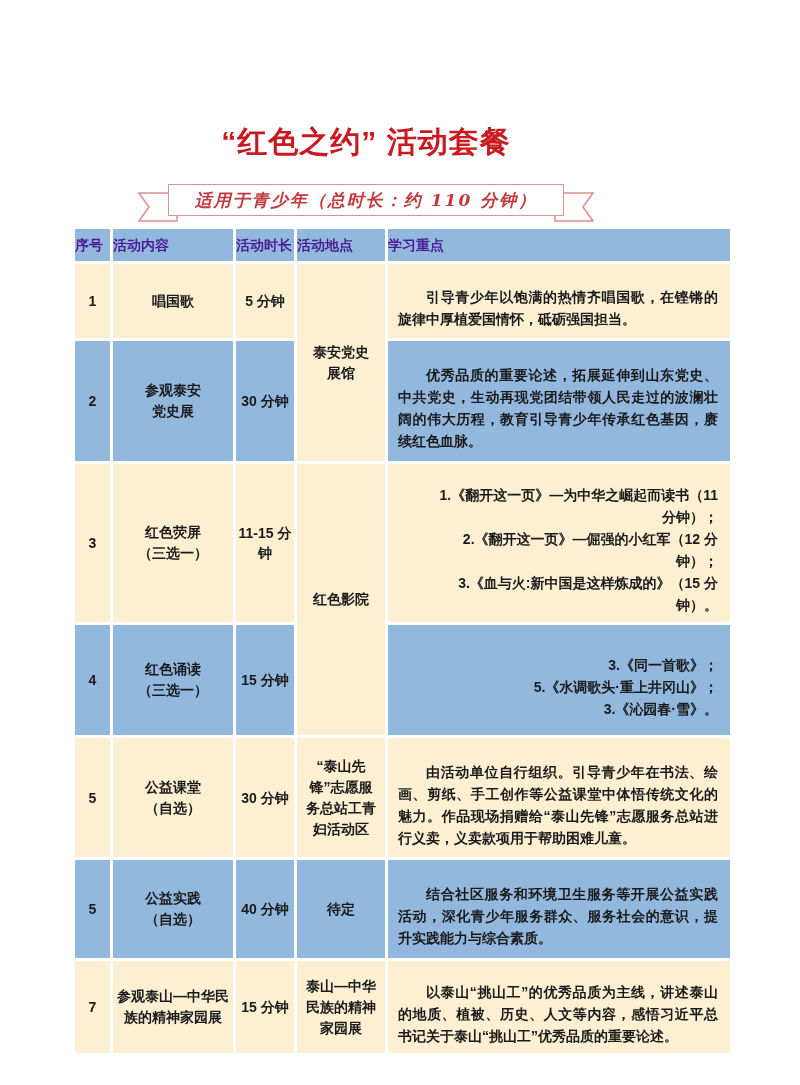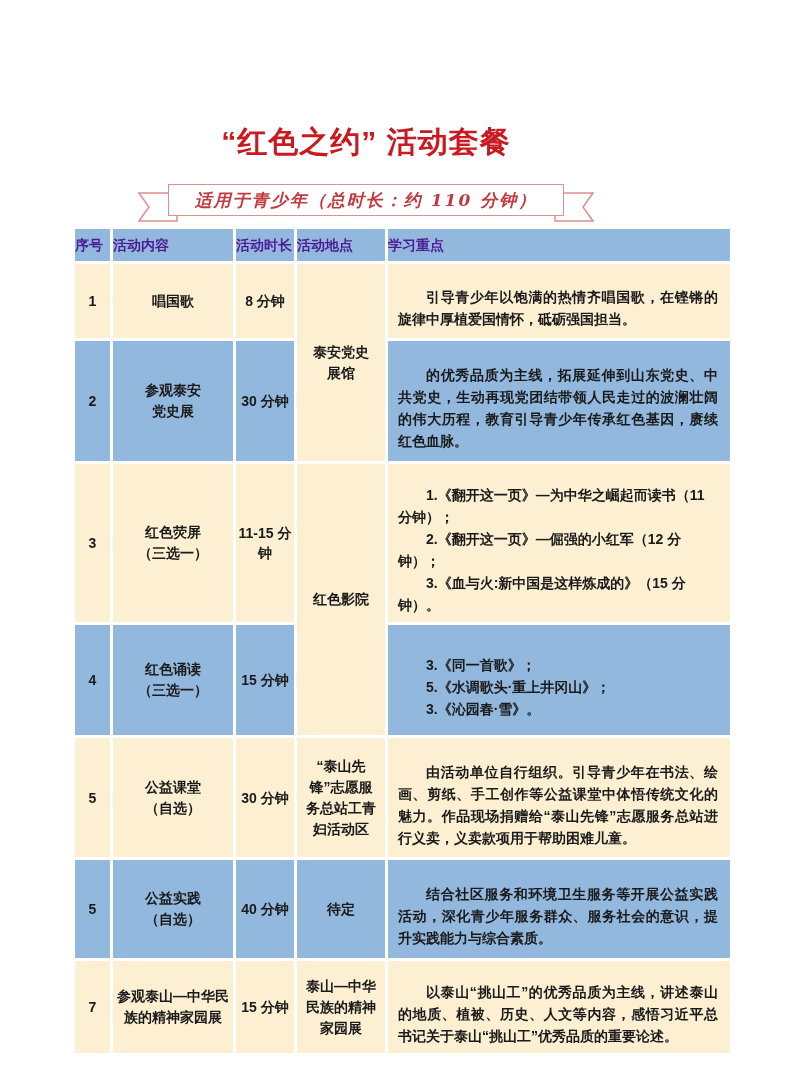--- a/index.html
+++ b/index.html
@@ -29,21 +29,21 @@
   col.c-loc{width:88px;} col.c-pts{width:342px;}
   th,td { vertical-align:middle; color:#1a1a1a; font-weight:bold; font-size:14px;
     line-height:20px; overflow:hidden; }
   th { background:#92b8de; height:32px; text-align:left; color:#4c1d95; }
   td { text-align:center; }
   tr.blue > td { background:#92b8de; }
   tr.cream > td { background:#fcefd2; }
   td.loc-cream { background:#fcefd2 !important; }
   td.pts { text-align:left; padding:20px 12px 6px 10px; }
   td.pts p { text-align:justify; text-indent:2em; line-height:22px; }
-  td.pts .li { text-align:left; text-indent:2em; line-height:22px; }
+  td.pts .li { text-align:right; text-indent:2em; line-height:22px; }
   .h-r1{height:74px;} .h-r2{height:120px;} .h-r3{height:122px;} .h-r4{height:110px;}
   .h-r5{height:119px;} .h-r6{height:98px;} .h-r7{height:89px;}
   .wrapbox { display:inline-block; vertical-align:middle; line-height:21px; }
   .aw4{width:58px;} .aw5{width:72px;} .aw8{width:114px;} .lw4{width:58px;} .lw5{max-width:76px;}
 
   
   .next-strip { width:643px; height:22px; background:#92b8de; margin:33px 0 0 75px; }
 </style>
 </head>
 <body>
@@ -77,37 +77,37 @@
       <th>序号</th>
       <th>活动内容</th>
       <th>活动时长</th>
       <th>活动地点</th>
       <th>学习重点</th>
     </tr>
 
     <tr class="cream h-r1">
       <td>1</td>
       <td>唱国歌</td>
-      <td>8 分钟</td>
+      <td>5 分钟</td>
       <td class="loc-cream" rowspan="2">
         <span class="wrapbox lw4">泰安党史展馆</span>
       </td>
       <td class="pts">
         <p>引导青少年以饱满的热情齐唱国歌，在铿锵的旋律中厚植爱国情怀，砥砺强国担当。</p>
       </td>
     </tr>
 
     <tr class="blue h-r2">
       <td>2</td>
       <td>
         <span class="wrapbox aw4">参观泰安党史展</span>
       </td>
       <td>30 分钟</td>
       <td class="pts">
-        <p>的优秀品质为主线，拓展延伸到山东党史、中共党史，生动再现党团结带领人民走过的波澜壮阔的伟大历程，教育引导青少年传承红色基因，赓续红色血脉。</p>
+        <p>优秀品质的重要论述，拓展延伸到山东党史、中共党史，生动再现党团结带领人民走过的波澜壮阔的伟大历程，教育引导青少年传承红色基因，赓续红色血脉。</p>
       </td>
     </tr>
 
     <tr class="cream h-r3">
       <td>3</td>
       <td>
         <span class="wrapbox aw5">红色荧屏（三选一）</span>
       </td>
       <td>11-15 分钟</td>
       <td class="loc-cream" rowspan="2">

